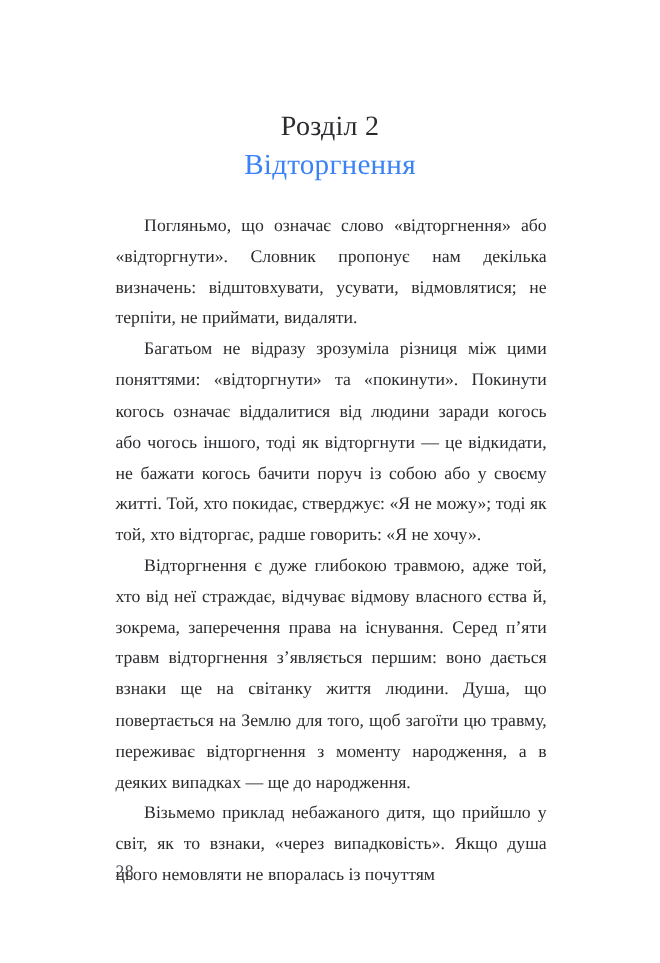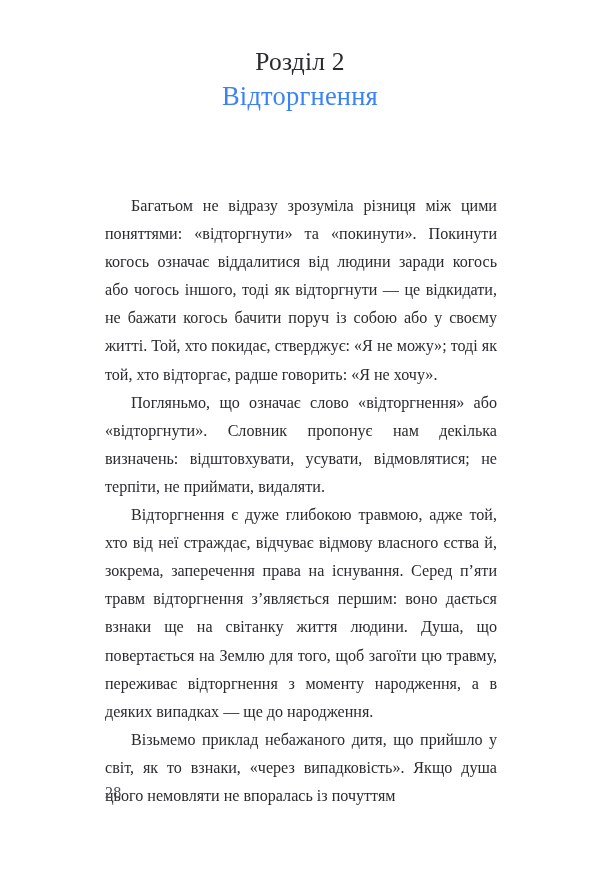--- a/index.html
+++ b/index.html
@@ -22,21 +22,21 @@
     box-sizing: border-box;
     width: 600px;
     height: 875px;
     background: #ffffff;
     padding: 0;
   }
 
   
   .chapter-head {
     text-align: center;
-    padding-top: 47px;
+    padding-top: 100px;
   }
 
   .chapter-label {
     font-size: 25.5px;
     line-height: 1.18;
     letter-spacing: 0.2px;
     color: #2b2b2f;
     margin: 0;
     font-weight: normal;
   }
@@ -89,21 +89,21 @@
 <body>
 
 <div class="page">
 
   <header class="chapter-head">
     <div class="chapter-label">Розділ 2</div>
     <h1 class="chapter-title">Відторгнення</h1>
   </header>
 
   <section class="text-column">
+    <p class="para">Погляньмо, що означає слово «відторгнення» або «відторгнути». Словник пропонує нам декілька визначень: відштовхувати, усувати, відмовлятися; не терпіти, не приймати, видаляти.</p>
     <p class="para">Багатьом не відразу зрозуміла різниця між цими поняттями: «відторгнути» та «покинути». Покинути когось означає віддалитися від людини заради когось або чогось іншого, тоді як відторгнути — це відкидати, не бажати когось бачити поруч із собою або у своєму житті. Той, хто покидає, стверджує: «Я не можу»; тоді як той, хто відторгає, радше говорить: «Я не хочу».</p>
-    <p class="para">Погляньмо, що означає слово «відторгнення» або «відторгнути». Словник пропонує нам декілька визначень: відштовхувати, усувати, відмовлятися; не терпіти, не приймати, видаляти.</p>
     <p class="para">Відторгнення є дуже глибокою травмою, адже той, хто від неї страждає, відчуває відмову власного єства й, зокрема, заперечення права на існування. Серед п’яти травм відторгнення з’являється першим: воно дається взнаки ще на світанку життя людини. Душа, що повертається на Землю для того, щоб загоїти цю травму, переживає відторгнення з моменту народження, а в деяких випадках — ще до народження.</p>
     <p class="para">Візьмемо приклад небажаного дитя, що прийшло у світ, як то взнаки, «через випадковість». Якщо душа цього немовляти не впоралась із почуттям</p>
   </section>
 
   <div class="folio">28</div>
 
 </div>
 
 </body></html>

